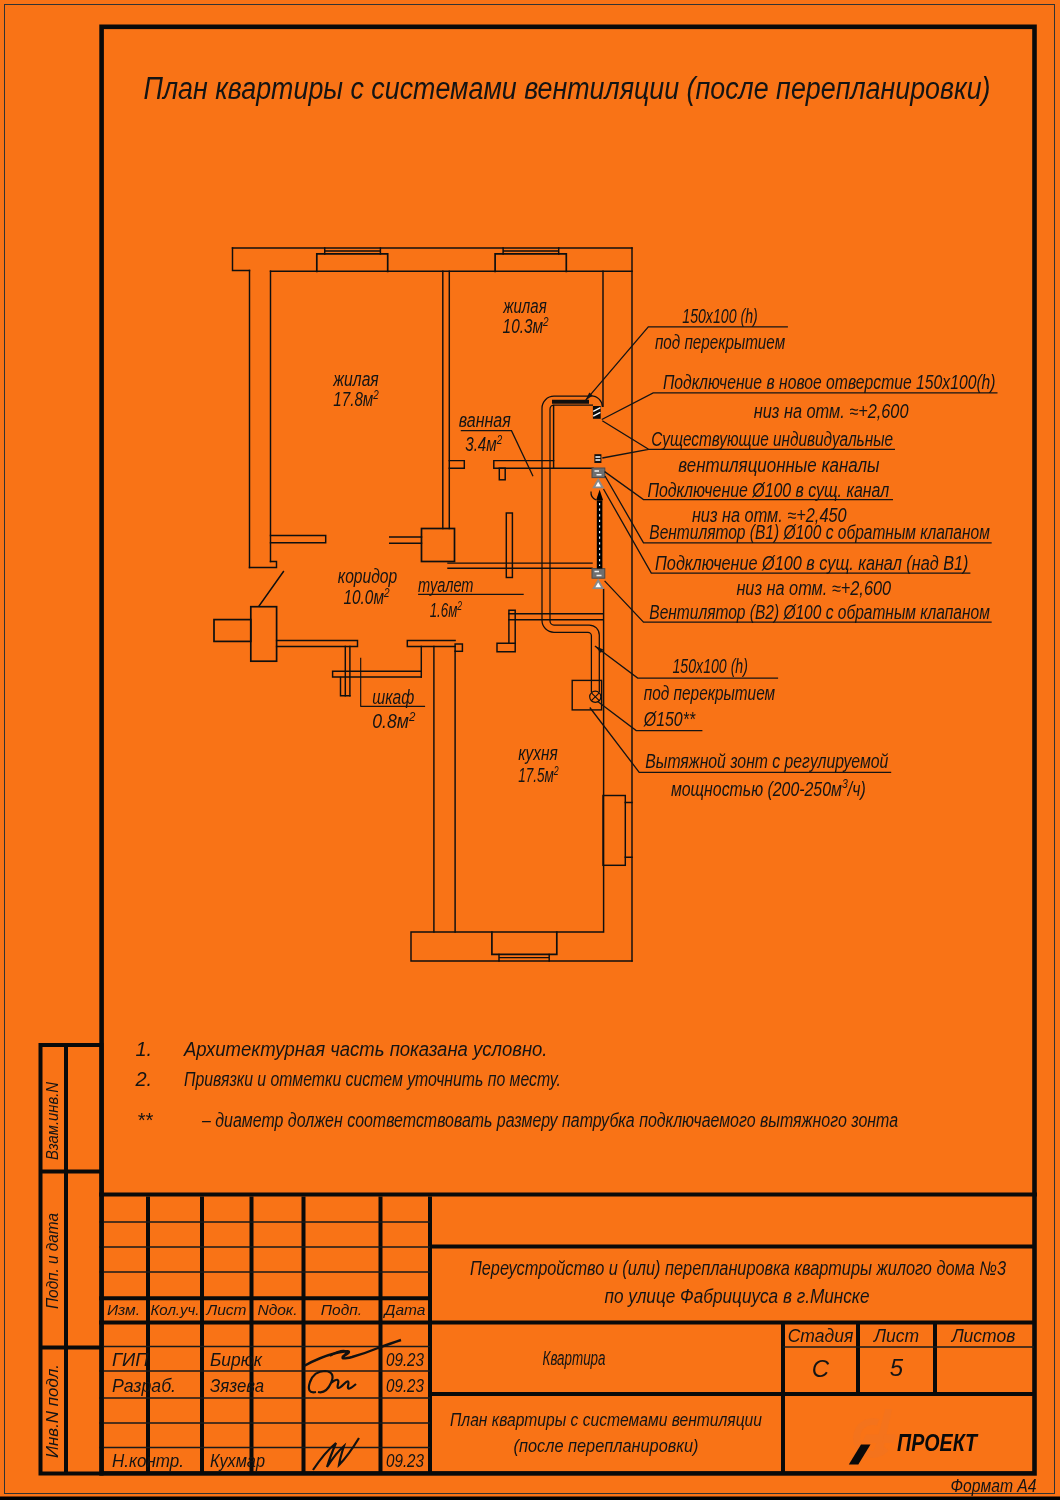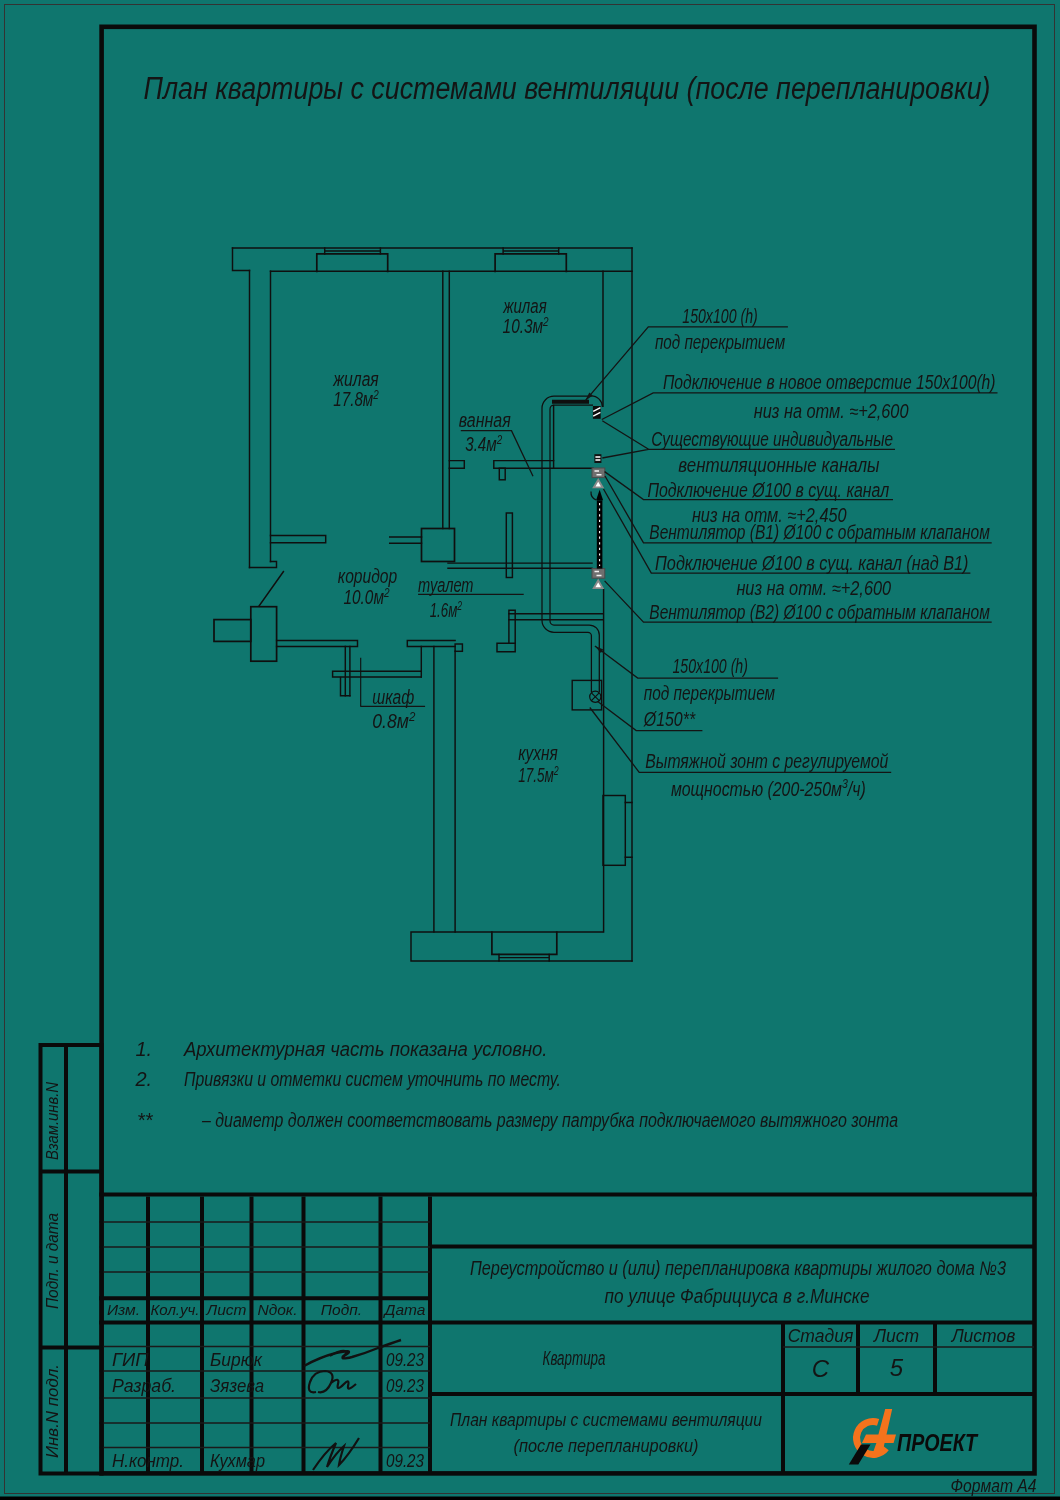--- a/index.html
+++ b/index.html
@@ -1,16 +1,16 @@
 <!DOCTYPE html>
 <html><head>
 <meta charset="utf-8">
 <style>
 html,body{margin:0;padding:0;background:#fff;}
-#page{position:relative;width:1060px;height:1500px;background:#0f766e;overflow:hidden;}
+#page{position:relative;width:1060px;height:1500px;background:#f97316;overflow:hidden;}
 svg{position:absolute;left:0;top:0;}
 text{font-family:"Liberation Sans",sans-serif;font-style:italic;fill:#141414;}
 </style>
 </head>
 <body>
 <div id="page">
 <svg width="1060" height="1500" viewBox="0 0 1060 1500">
 
 <rect x="4.5" y="4.5" width="1050" height="1489" fill="none" stroke="#333" stroke-width="1"></rect>
 <rect x="0" y="1496.5" width="1060" height="3.5" fill="#000"></rect>

